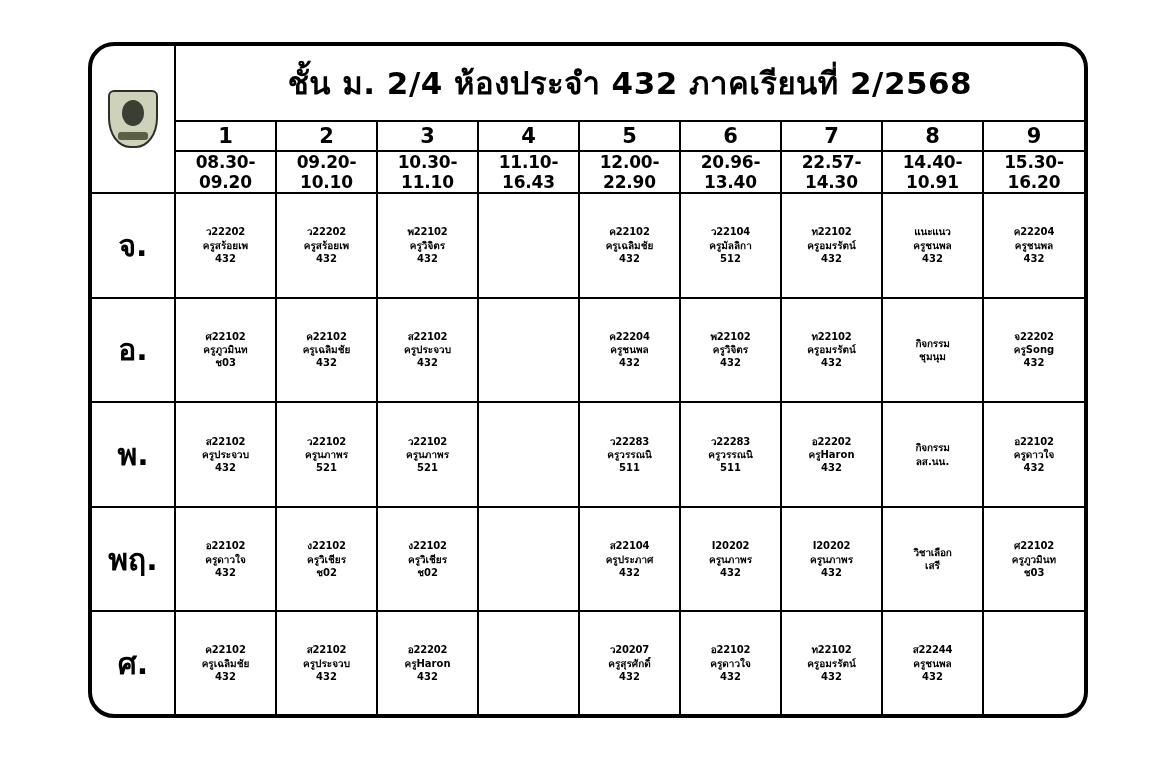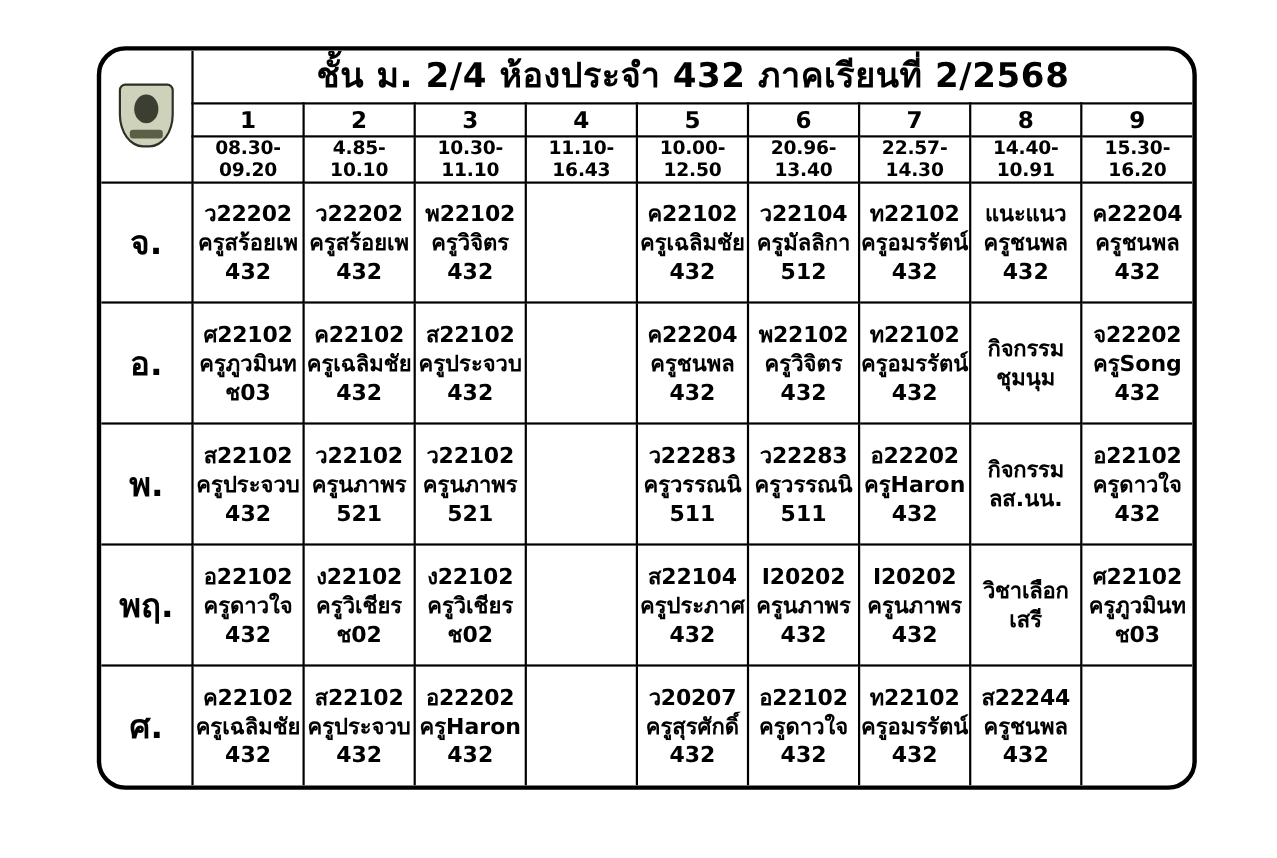--- a/index.html
+++ b/index.html
@@ -95,21 +95,21 @@
     font-size: 17px;
     font-weight: bold;
     height: 26px;
     letter-spacing: -0.2px;
   }
   .day-cell {
     font-size: 30px;
     font-weight: bold;
   }
   .slot {
-    font-size: 20px;
+    font-size: 10px;
     font-weight: bold;
     line-height: 1.32;
     padding: 3px 0;
     white-space: nowrap;
   }
   .slot .l {
     display: block;
     overflow: hidden;
     text-overflow: clip;
   }
@@ -134,24 +134,24 @@
         <td class="period-no">3</td>
         <td class="period-no">4</td>
         <td class="period-no">5</td>
         <td class="period-no">6</td>
         <td class="period-no">7</td>
         <td class="period-no">8</td>
         <td class="period-no">9</td>
       </tr>
       <tr>
         <td class="period-time">08.30-09.20</td>
-        <td class="period-time">4.85-10.10</td>
+        <td class="period-time">09.20-10.10</td>
         <td class="period-time">10.30-11.10</td>
         <td class="period-time">11.10-16.43</td>
-        <td class="period-time">10.00-12.50</td>
+        <td class="period-time">12.00-22.90</td>
         <td class="period-time">20.96-13.40</td>
         <td class="period-time">22.57-14.30</td>
         <td class="period-time">14.40-10.91</td>
         <td class="period-time">15.30-16.20</td>
       </tr>
 
       <tr>
         <td class="day-cell">จ.</td>
         <td class="slot">
           <span class="l code">ว22202</span>

